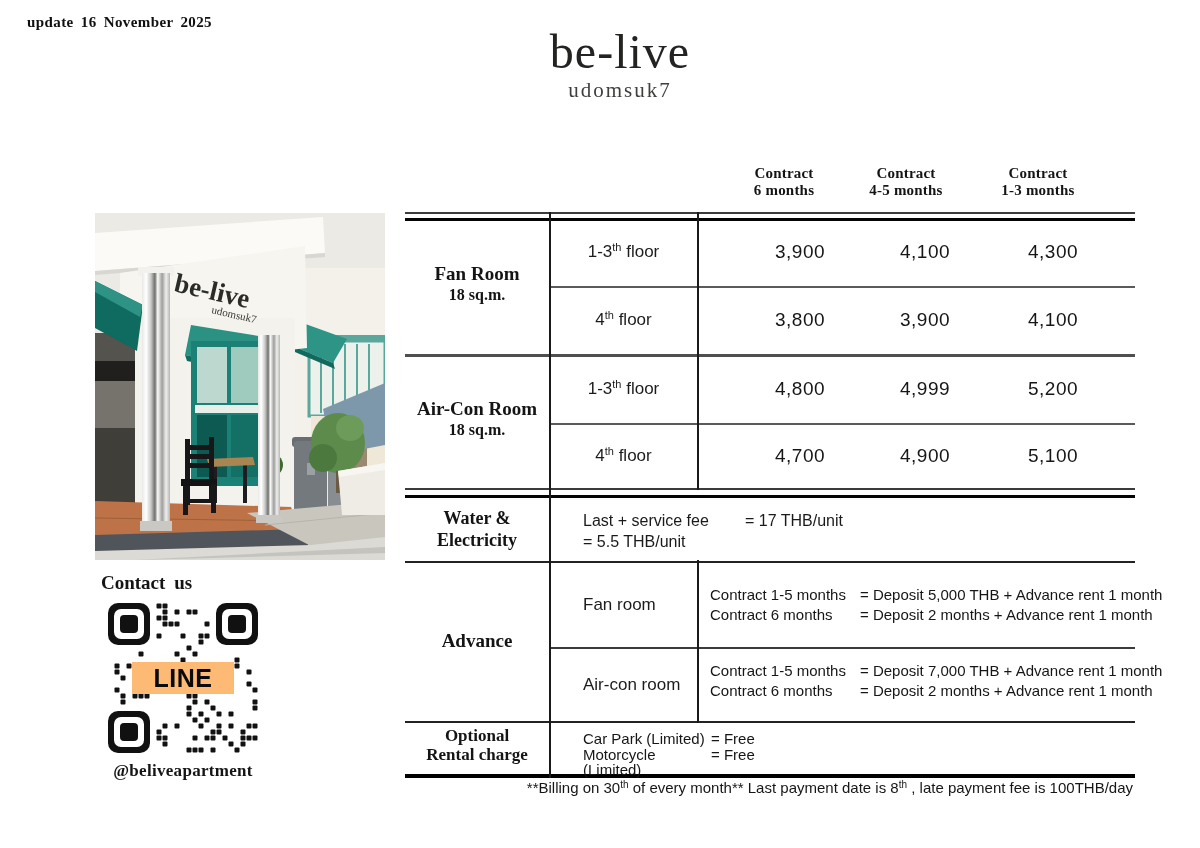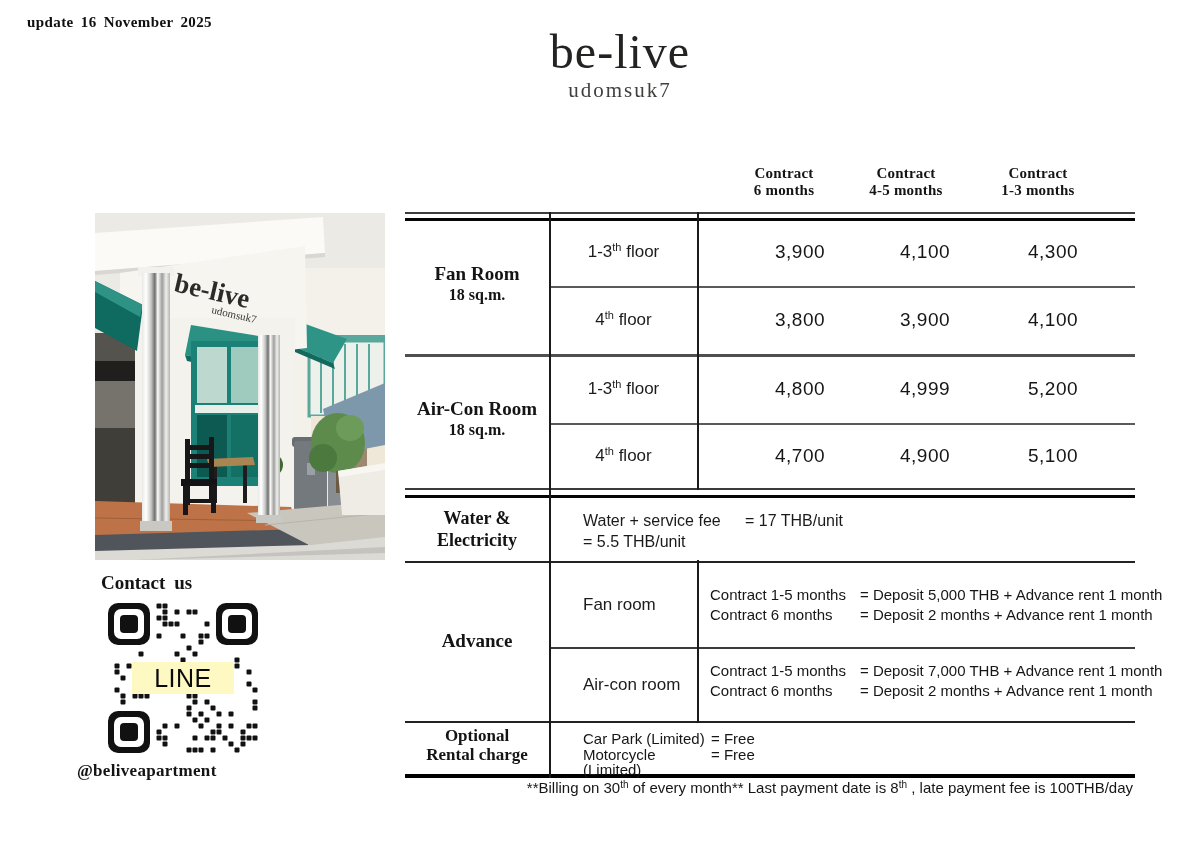--- a/index.html
+++ b/index.html
@@ -9,23 +9,23 @@
           font-family:"Liberation Sans",sans-serif;color:#141414}
   .serif{font-family:"Liberation Serif",serif;font-weight:700}
   .hline,.vline{position:absolute;background:#1a1a1a}
   .update-note{position:absolute;left:27px;top:14px;font-size:15px;letter-spacing:.4px;word-spacing:3px;color:#101010}
   .logo{position:absolute;left:420px;top:26px;width:400px;text-align:center}
   .logo-name{font-size:48px;font-weight:400;color:#232322;letter-spacing:1px;line-height:52px}
   .logo-sub{font-size:21px;font-weight:400;color:#3f3f3d;letter-spacing:2px;line-height:24px}
   .photo{position:absolute;left:95px;top:213px;width:290px;height:347px}
   .contact-heading{position:absolute;left:101px;top:572px;font-size:19px;word-spacing:4px}
   .qr{position:absolute;left:98px;top:593px;width:170px;height:170px}
-  .qr-label{position:absolute;left:34px;top:69px;width:102px;height:32px;background:#fef9c3;display:flex;
-            align-items:center;justify-content:center;font-weight:400;font-size:25px;letter-spacing:.5px;color:#0a0a0a}
-  .handle{position:absolute;left:77px;top:761px;width:212px;text-align:left;font-size:17px;letter-spacing:.3px}
+  .qr-label{position:absolute;left:34px;top:69px;width:102px;height:32px;background:#fdba74;display:flex;
+            align-items:center;justify-content:center;font-weight:700;font-size:25px;letter-spacing:.5px;color:#0a0a0a}
+  .handle{position:absolute;left:77px;top:761px;width:212px;text-align:center;font-size:17px;letter-spacing:.3px}
   .rr-title{position:absolute;left:408px;top:149px;font-size:41px;word-spacing:16px;color:#060606}
   .chead{position:absolute;top:165px;width:132px;text-align:center;font-size:15px;line-height:17px;letter-spacing:.2px}
   .room-label{position:absolute;left:405px;width:144px;text-align:center;line-height:21px}
   .room-label .rl1{font-size:19px}
   .room-label .rl2{font-size:16px}
   .floor-cell{position:absolute;left:550px;width:147px;text-align:center;font-size:17px;color:#1c1c1c}
   .sup{font-size:11px;position:relative;top:-6px}
   .rate-cell{position:absolute;width:120px;text-align:center;font-size:19px;letter-spacing:.5px;color:#161616}
   .sec-label{position:absolute;left:405px;width:144px;text-align:center;line-height:22px}
   .water-rows{position:absolute;left:583px;top:510px;font-size:16px;line-height:21px;color:#1a1a1a}
@@ -299,21 +299,21 @@
   <div class="rate-cell" style="left:740px;top:445px">4,700</div>
   <div class="rate-cell" style="left:865px;top:445px">4,900</div>
   <div class="rate-cell" style="left:993px;top:445px">5,100</div>
 
   <div class="sec-label serif" style="top:507px;font-size:18px">
     <div>Water &amp;</div>
     <div>Electricity</div>
   </div>
   <div class="water-rows">
     <div class="flexrow">
-      <span class="w-name">Water + service fee</span>
+      <span class="w-name">Last + service fee</span>
       <span>= 17 THB/unit</span>
     </div>
     <div class="flexrow">
       <span>= 5.5 THB/unit</span>
     </div>
   </div>
 
   <div class="sec-label serif" style="top:630px;font-size:19px">Advance</div>
   <div class="dep-name" style="top:595px">Fan room</div>
   <div class="dep-lines" style="top:585px">

